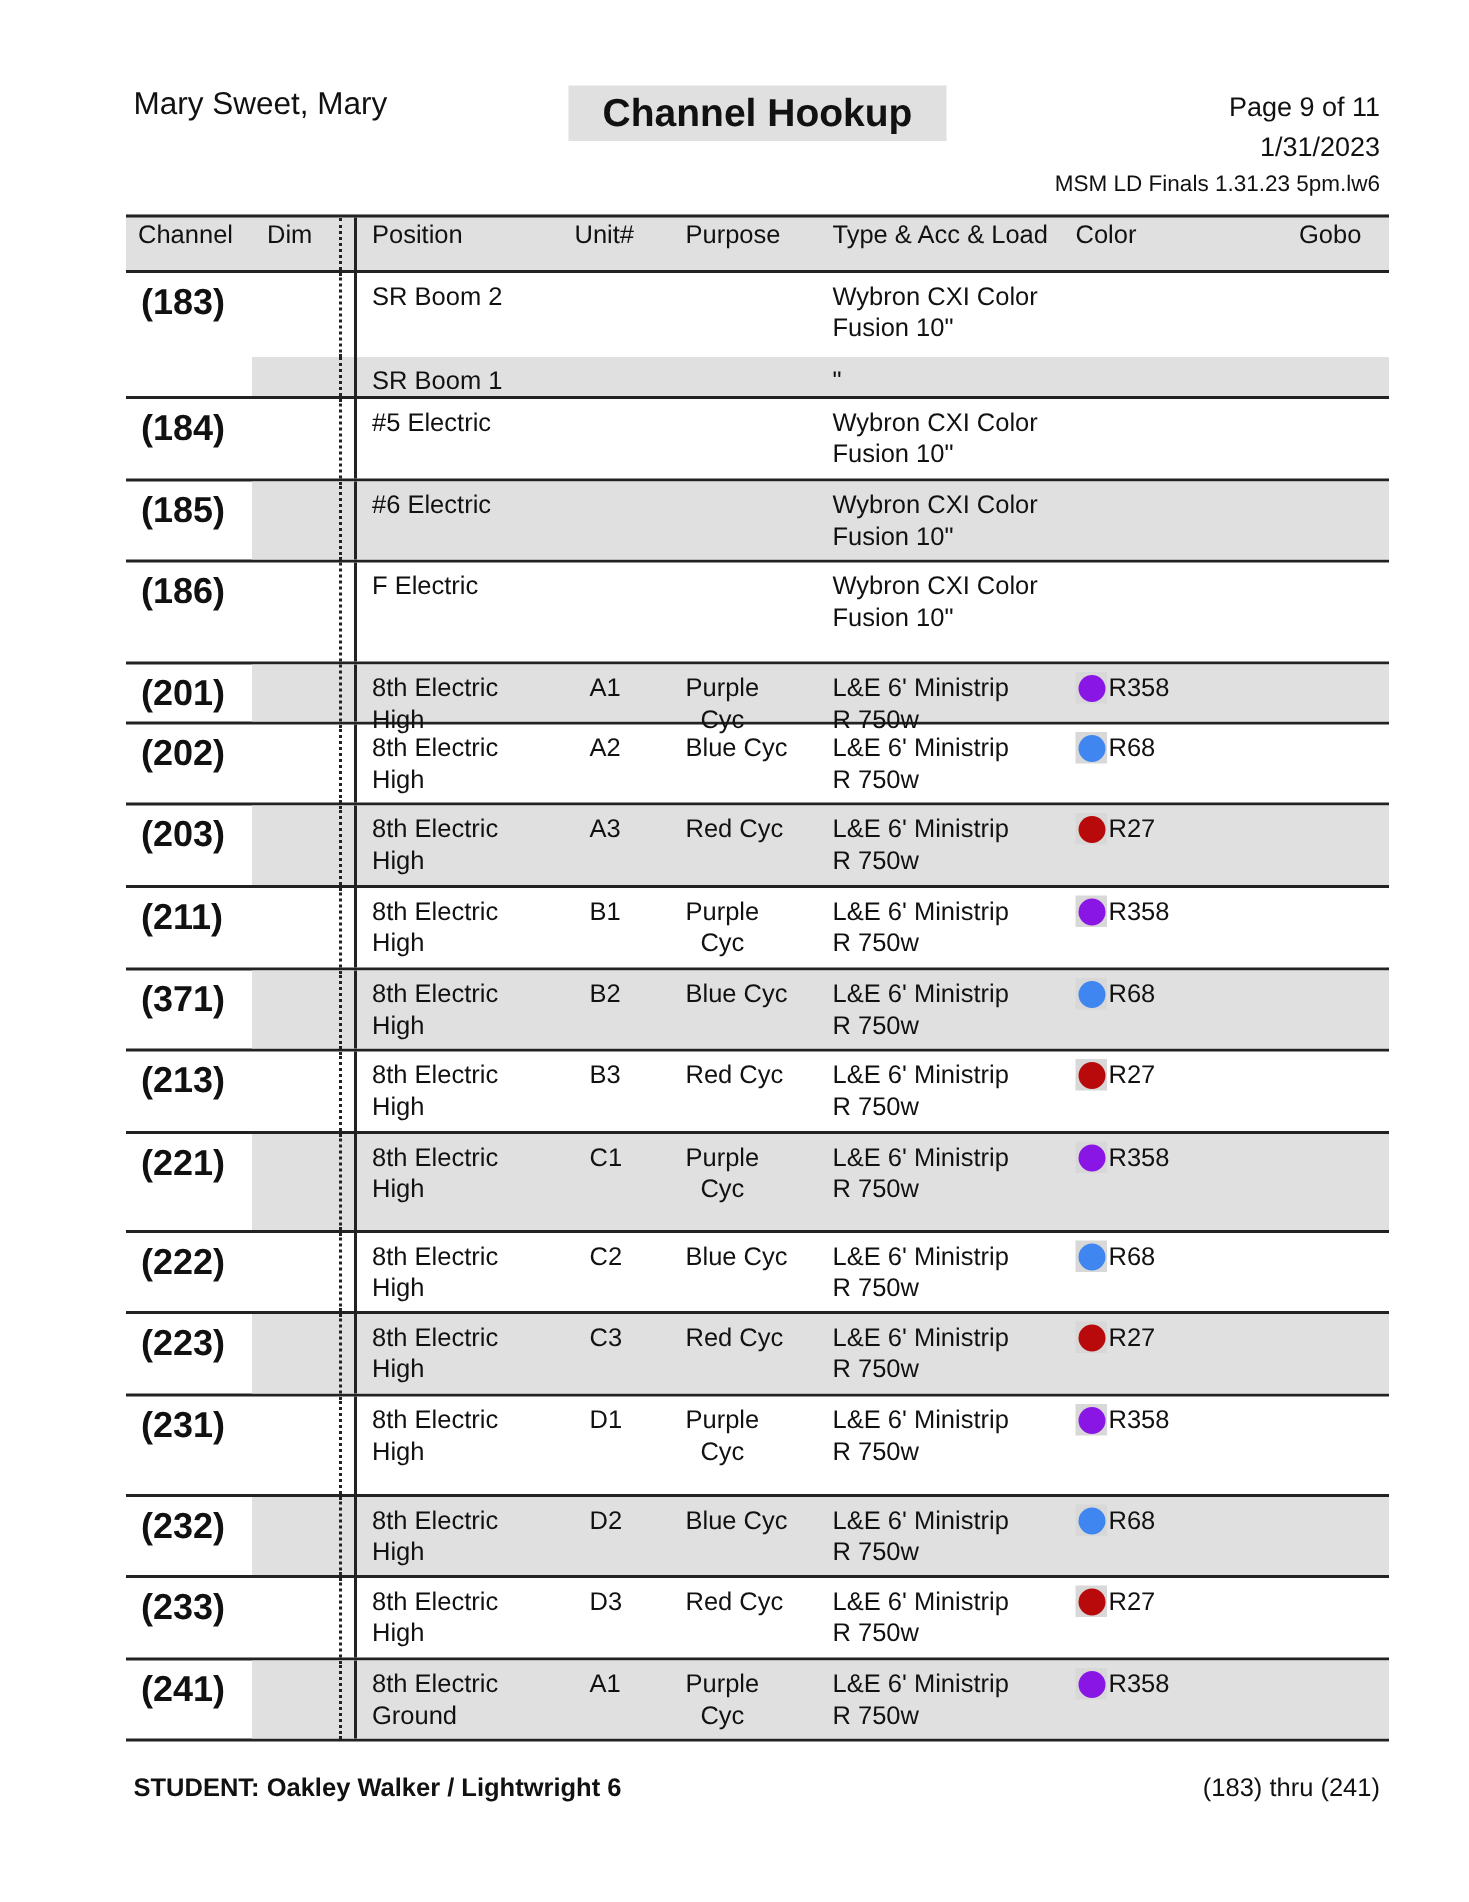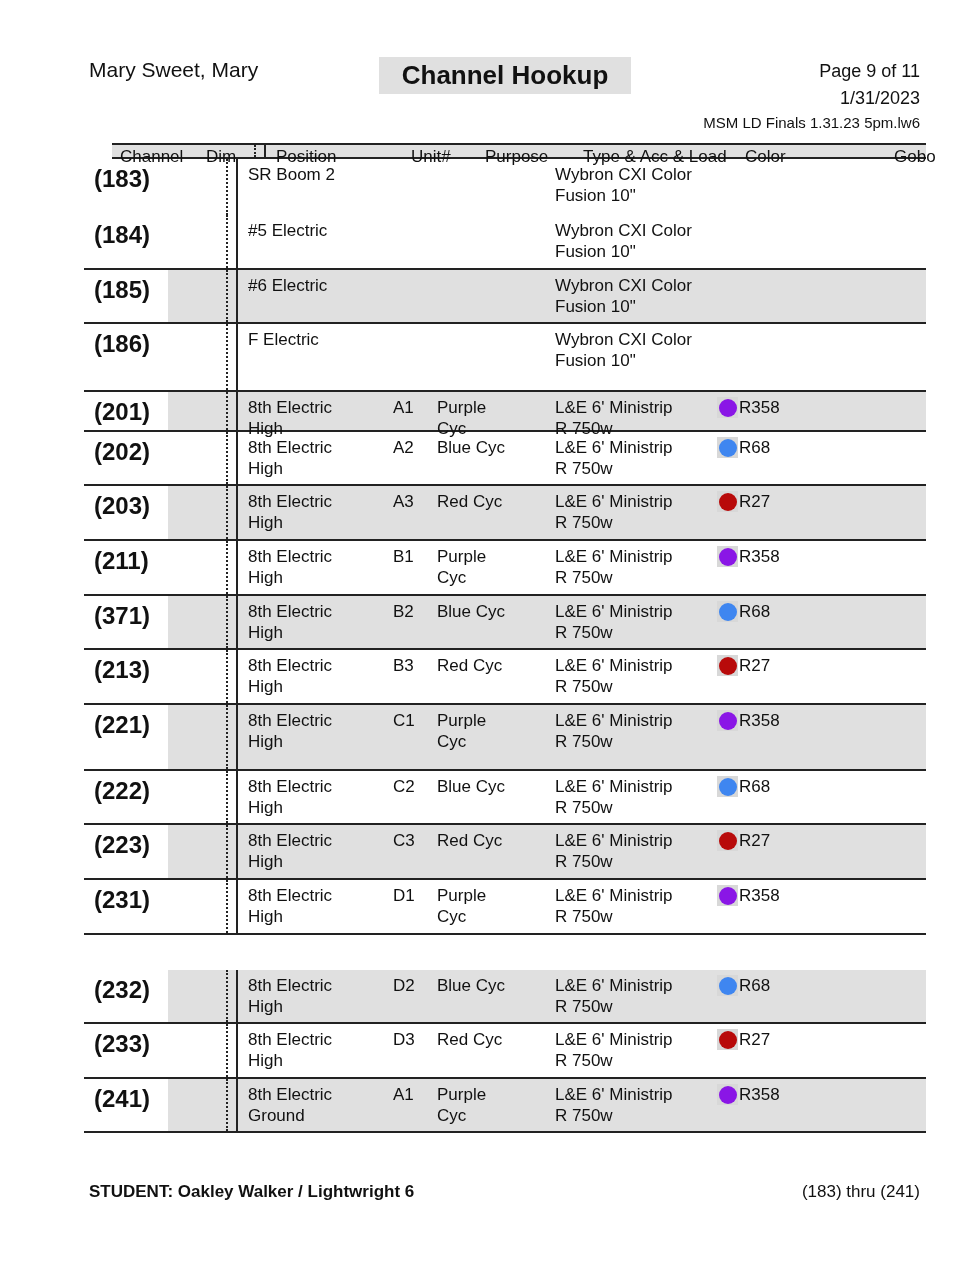--- a/index.html
+++ b/index.html
@@ -6,31 +6,31 @@
   html, body { width: 979px; height: 1268px; background: #ffffff; }
   body { position: relative; font-family: "Liberation Sans", sans-serif; color: #111; overflow: hidden; }
 
   .hdr-left { position: absolute; left: 89px; top: 58px; font-size: 21px; }
   .title-box { position: absolute; left: 379px; top: 57px; width: 252px; height: 37px; background: #e0e0e0;
                font-size: 26px; font-weight: bold; text-align: center; line-height: 37px; }
   .hdr-right { position: absolute; right: 59px; top: 58px; text-align: right; font-size: 18px; line-height: 27px; }
   .file-name { position: absolute; right: 59px; top: 114px; font-size: 15px; }
 
   .table { position: absolute; left: 84px; top: 143px; width: 842px; }
-  .thead { position: relative; height: 16px; background: #e0e0e0; border-top: 2px solid #222; border-bottom: 2px solid #222; font-size: 17px; margin-left: 28px; }
+  .thead { position: relative; height: 39px; background: #e0e0e0; border-top: 2px solid #222; border-bottom: 2px solid #222; font-size: 17px; }
   .thead span { position: absolute; top: 2px; }
   .row { position: relative; border-bottom: 2.5px solid #222; font-size: 17px; }
   .shade { position: absolute; left: 84px; right: 0; top: 0; bottom: 0; background: #e0e0e0; }
   .ch { position: absolute; left: 10px; top: 6px; font-size: 24px; font-weight: bold; }
   .dotline { position: absolute; left: 142px; top: 0; bottom: 0; border-left: 2.5px dotted #222; }
   .solidline { position: absolute; left: 152px; top: 0; bottom: 0; border-left: 2.5px solid #222; }
   .cell { position: absolute; top: 5px; line-height: 21px; white-space: pre-line; }
   .c-pos { left: 164px; }
   .c-unit { left: 309px; }
-  .c-purp { left: 353px; }
+  .c-purp { left: 373px; text-align: center; }
   .c-type { left: 471px; }
   .c-color { left: 633px; display: flex; align-items: center; }
   .swatch { width: 21px; height: 21px; background: #d8d8d8; display: inline-flex; align-items: center; justify-content: center; margin-right: 1px; }
   .swatch i { display: block; width: 18px; height: 18px; border-radius: 50%; }
 
   .footer-left { position: absolute; left: 89px; top: 1182px; font-size: 17px; font-weight: bold; }
   .footer-right { position: absolute; right: 59px; top: 1182px; font-size: 17px; }
 </style>
 </head>
 <body>
@@ -60,20 +60,30 @@
       <div class="row" style="height: 56px; border-bottom: none;">
         <div class="ch">(183)</div>
         <div class="dotline"></div>
         <div class="solidline"></div>
         <div class="cell c-pos">SR Boom 2</div>
         <div class="cell c-unit"></div>
         <div class="cell c-purp"></div>
         <div class="cell c-type">Wybron CXI Color
 Fusion 10"</div>
       </div>
+      <div class="row" style="height: 28px;">
+        <div class="shade"></div>
+        <div class="ch"></div>
+        <div class="dotline"></div>
+        <div class="solidline"></div>
+        <div class="cell c-pos">SR Boom 1</div>
+        <div class="cell c-unit"></div>
+        <div class="cell c-purp"></div>
+        <div class="cell c-type">      "</div>
+      </div>
       <div class="row" style="height: 55px;">
         <div class="ch">(184)</div>
         <div class="dotline"></div>
         <div class="solidline"></div>
         <div class="cell c-pos">#5 Electric</div>
         <div class="cell c-unit"></div>
         <div class="cell c-purp"></div>
         <div class="cell c-type">Wybron CXI Color
 Fusion 10"</div>
       </div>
@@ -207,34 +217,34 @@
         <div class="dotline"></div>
         <div class="solidline"></div>
         <div class="cell c-pos">8th Electric
 High</div>
         <div class="cell c-unit">C3</div>
         <div class="cell c-purp">Red Cyc</div>
         <div class="cell c-type">L&amp;E 6' Ministrip
 R 750w</div>
         <div class="cell c-color"><span class="swatch"><i style="background: rgb(184, 10, 10);"></i></span><span>R27</span></div>
       </div>
-      <div class="row" style="height: 55px;">
+      <div class="row" style="height: 67px;">
         <div class="ch">(231)</div>
         <div class="dotline"></div>
         <div class="solidline"></div>
         <div class="cell c-pos">8th Electric
 High</div>
         <div class="cell c-unit">D1</div>
         <div class="cell c-purp">Purple
 Cyc</div>
         <div class="cell c-type">L&amp;E 6' Ministrip
 R 750w</div>
         <div class="cell c-color"><span class="swatch"><i style="background: rgb(138, 22, 230);"></i></span><span>R358</span></div>
       </div>
-      <div class="row" style="height: 54px; margin-top: 35px;">
+      <div class="row" style="height: 54px;">
         <div class="shade"></div>
         <div class="ch">(232)</div>
         <div class="dotline"></div>
         <div class="solidline"></div>
         <div class="cell c-pos">8th Electric
 High</div>
         <div class="cell c-unit">D2</div>
         <div class="cell c-purp">Blue Cyc</div>
         <div class="cell c-type">L&amp;E 6' Ministrip
 R 750w</div>

